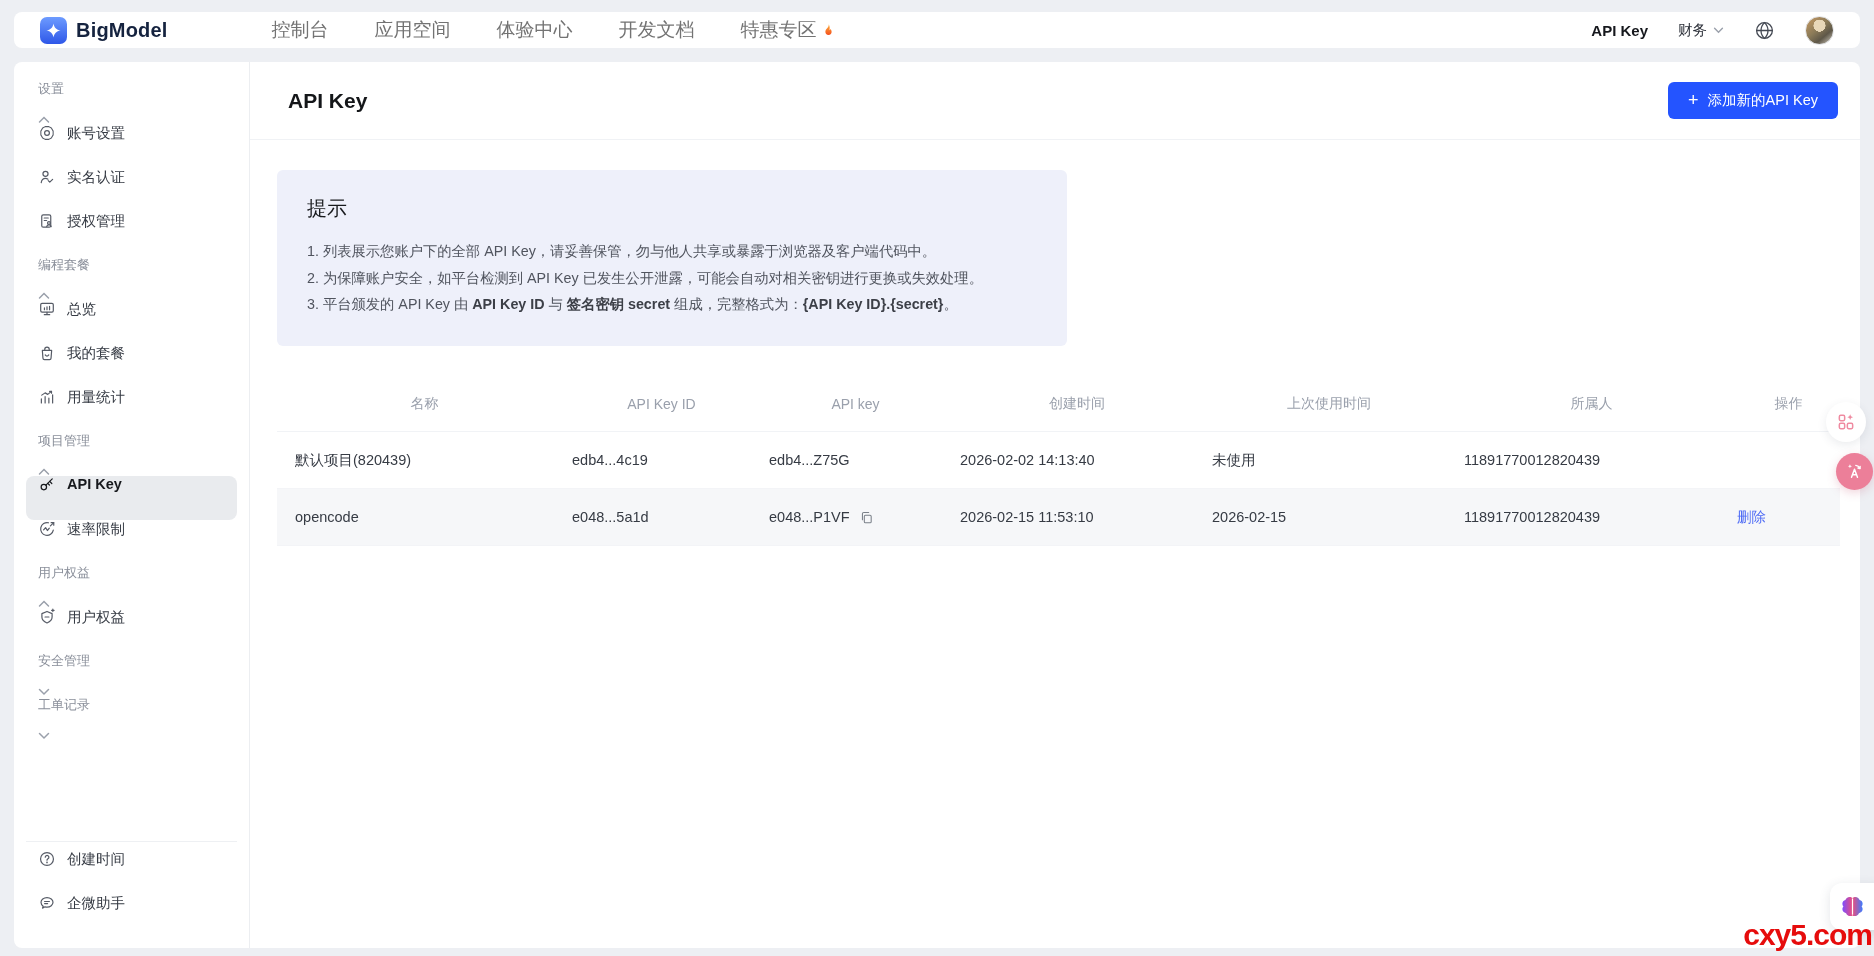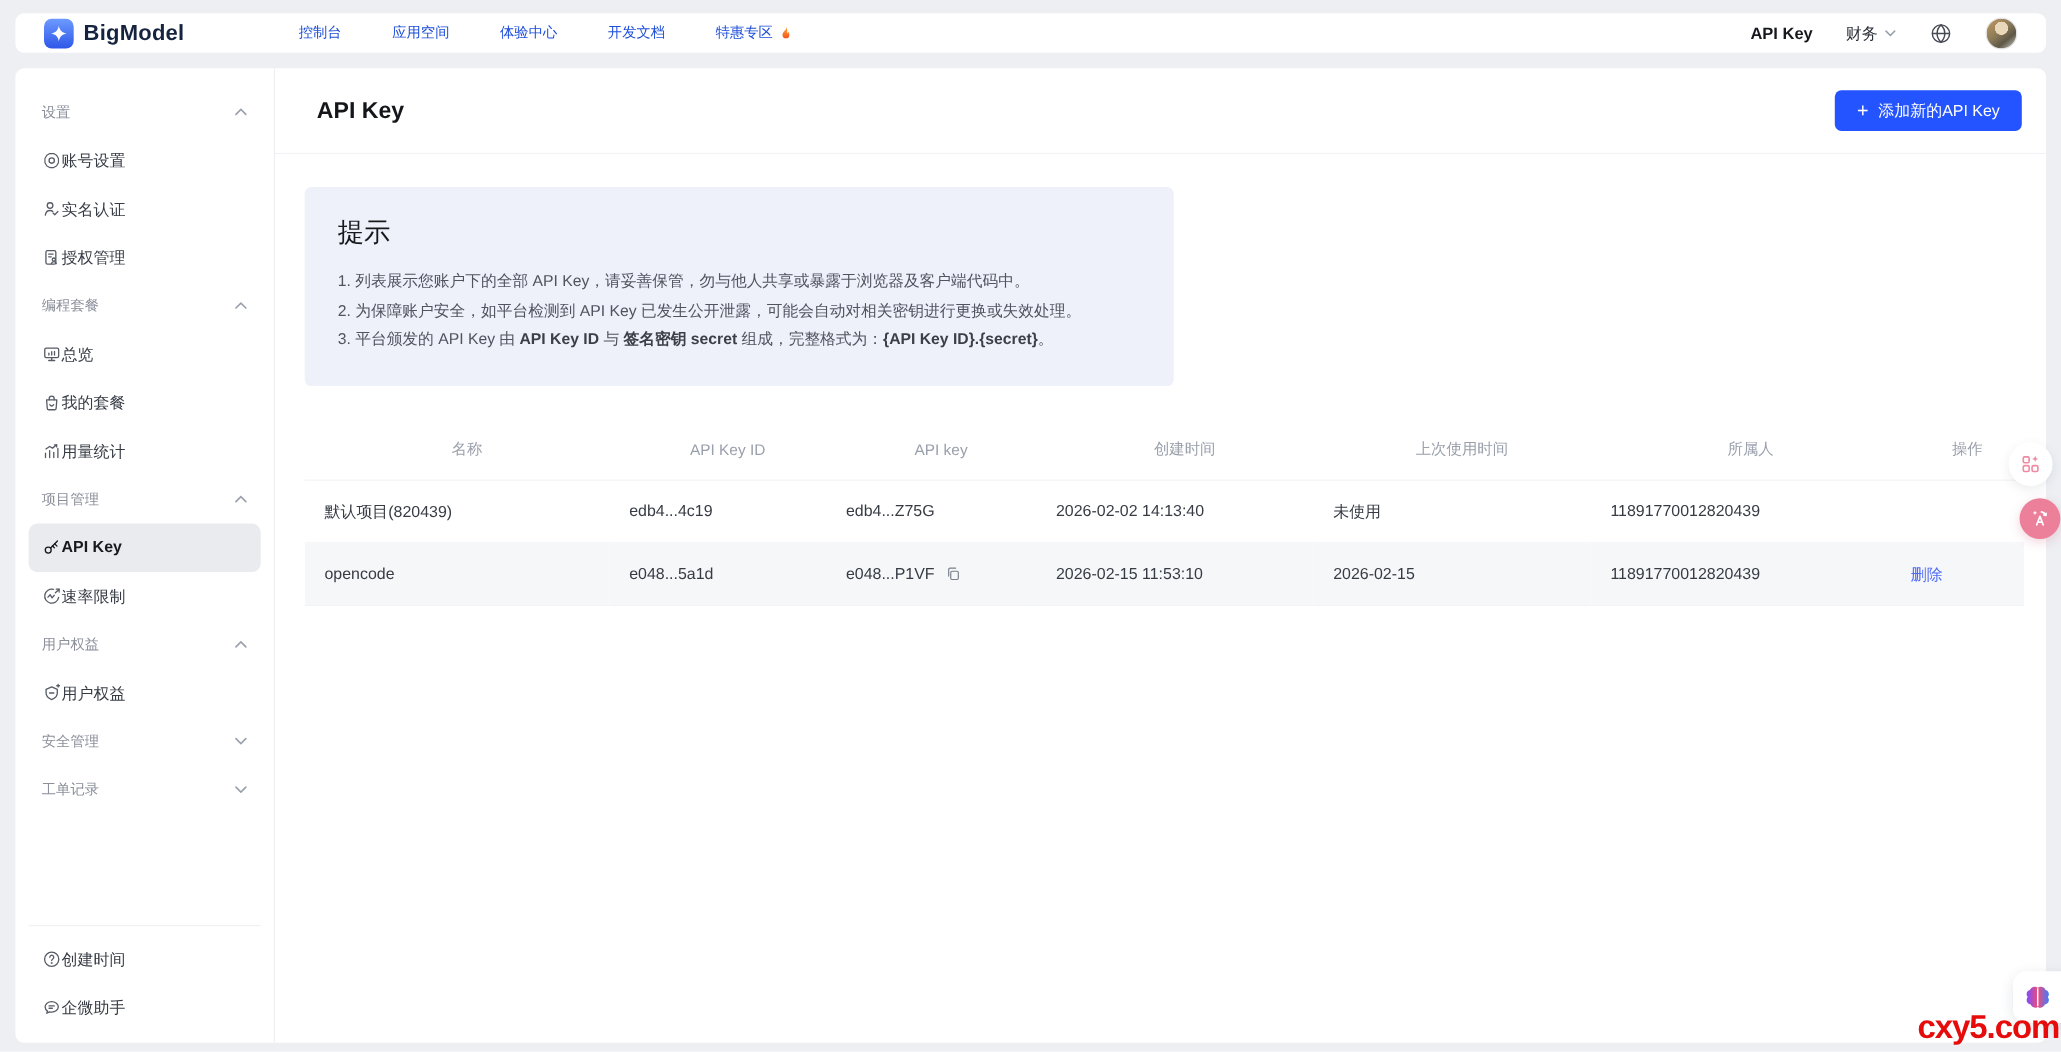--- a/index.html
+++ b/index.html
@@ -20,21 +20,21 @@
     display:flex; align-items:center; padding:0 26px;
   }
   .brand { display:flex; align-items:center; gap:9px; }
   .brand-logo {
     width:27px; height:27px; border-radius:7px;
     background:linear-gradient(180deg,#6d9bff 0%,#2e57e8 100%);
     display:flex; align-items:center; justify-content:center;
   }
   .brand-name { font-size:20px; font-weight:800; color:#15233f; letter-spacing:.2px; }
   .topnav-menu { display:flex; gap:46px; margin-left:104px; }
-  .topnav-item { font-size:13px; color:#1d4ed8; cursor:pointer; display:flex; align-items:center; gap:4px; white-space:nowrap; }
+  .topnav-item { font-size:19px; color:#737373; cursor:pointer; display:flex; align-items:center; gap:4px; white-space:nowrap; }
   .topbar-right { margin-left:auto; display:flex; align-items:center; gap:30px; }
   .topbar-apikey { font-size:15px; font-weight:700; color:#16181d; }
   .topbar-finance { font-size:14.5px; color:#2b2f38; display:flex; align-items:center; gap:6px; cursor:pointer; }
   .avatar {
     width:29px; height:29px; border-radius:50%;
     background:
       radial-gradient(circle at 50% 32%, #e8d7b8 0 26%, rgba(0,0,0,0) 27%),
       linear-gradient(140deg,#c79a63 0%, #8a7a58 45%, #5e5748 70%, #d9d4c8 100%);
     border:1px solid #e4e6ea; cursor:pointer;
   }
@@ -45,25 +45,25 @@
     background:#fff; border-radius:8px; display:flex; overflow:hidden;
   }
 
   
   .sidebar {
     width:236px; border-right:1px solid #eceef1;
     display:flex; flex-direction:column;
     padding:18px 12px 10px;
   }
   .side-group {
-    height:44px; display:flex; align-items:center; justify-content:space-between;
-    padding:0 12px; font-size:13px; color:#8a8f9a; cursor:pointer;
+    height:44px; display:flex; justify-content:space-between;
+    padding:0 12px; font-size:13px; color:#8a8f9a; cursor:pointer;flex-direction:column;
   }
   .side-item {
-    height:44px; display:flex; align-items:center; 
+    height:44px; display:flex; align-items:flex-start; gap:11px;
     padding:0 12px; font-size:14.5px; color:#363b44; border-radius:8px; cursor:pointer;
   }
   .side-item .si-icon { color:#565b66; }
   .side-item.active { background:#e9ebee; font-weight:700; color:#17191d; }
   .side-item.active .si-icon { color:#17191d; }
   .side-footer { margin-top:auto; border-top:1px solid #eef0f3; padding-top:8px; }
   .chev { color:#9aa0ab; }
 
   
   .main { flex:1; position:relative; overflow:hidden; }
@@ -78,21 +78,21 @@
     background:#2454ff; color:#fff; font-size:14.5px;
     display:flex; align-items:center; gap:9px; cursor:pointer;
     font-family:inherit;
   }
   .add-btn .plus { font-size:18px; font-weight:400; line-height:1; margin-top:-2px; }
 
   .notice {
     margin:30px 0 0 27px; width:790px;
     background:#eef0fa; border-radius:6px; padding:25px 30px 28px;
   }
-  .notice-title { font-size:24px; font-weight:400; color:#17191c; margin-bottom:16px; }
+  .notice-title { font-size:20px; font-weight:400; color:#17191c; margin-bottom:16px; }
   .notice-item { font-size:14.3px; color:#50545e; line-height:26.5px; }
   .notice-item b { color:#3c3f47; }
 
   .table-wrap { margin:46px 20px 0 27px; }
   table { width:100%; border-collapse:collapse; table-layout:fixed; }
   th {
     text-align:center; font-weight:400; color:#9aa0ac; font-size:14px;
     height:40px; padding:0 0 14px 18px; border-bottom:1px solid #f1f3f6;
     white-space:nowrap; overflow:hidden;
   }

